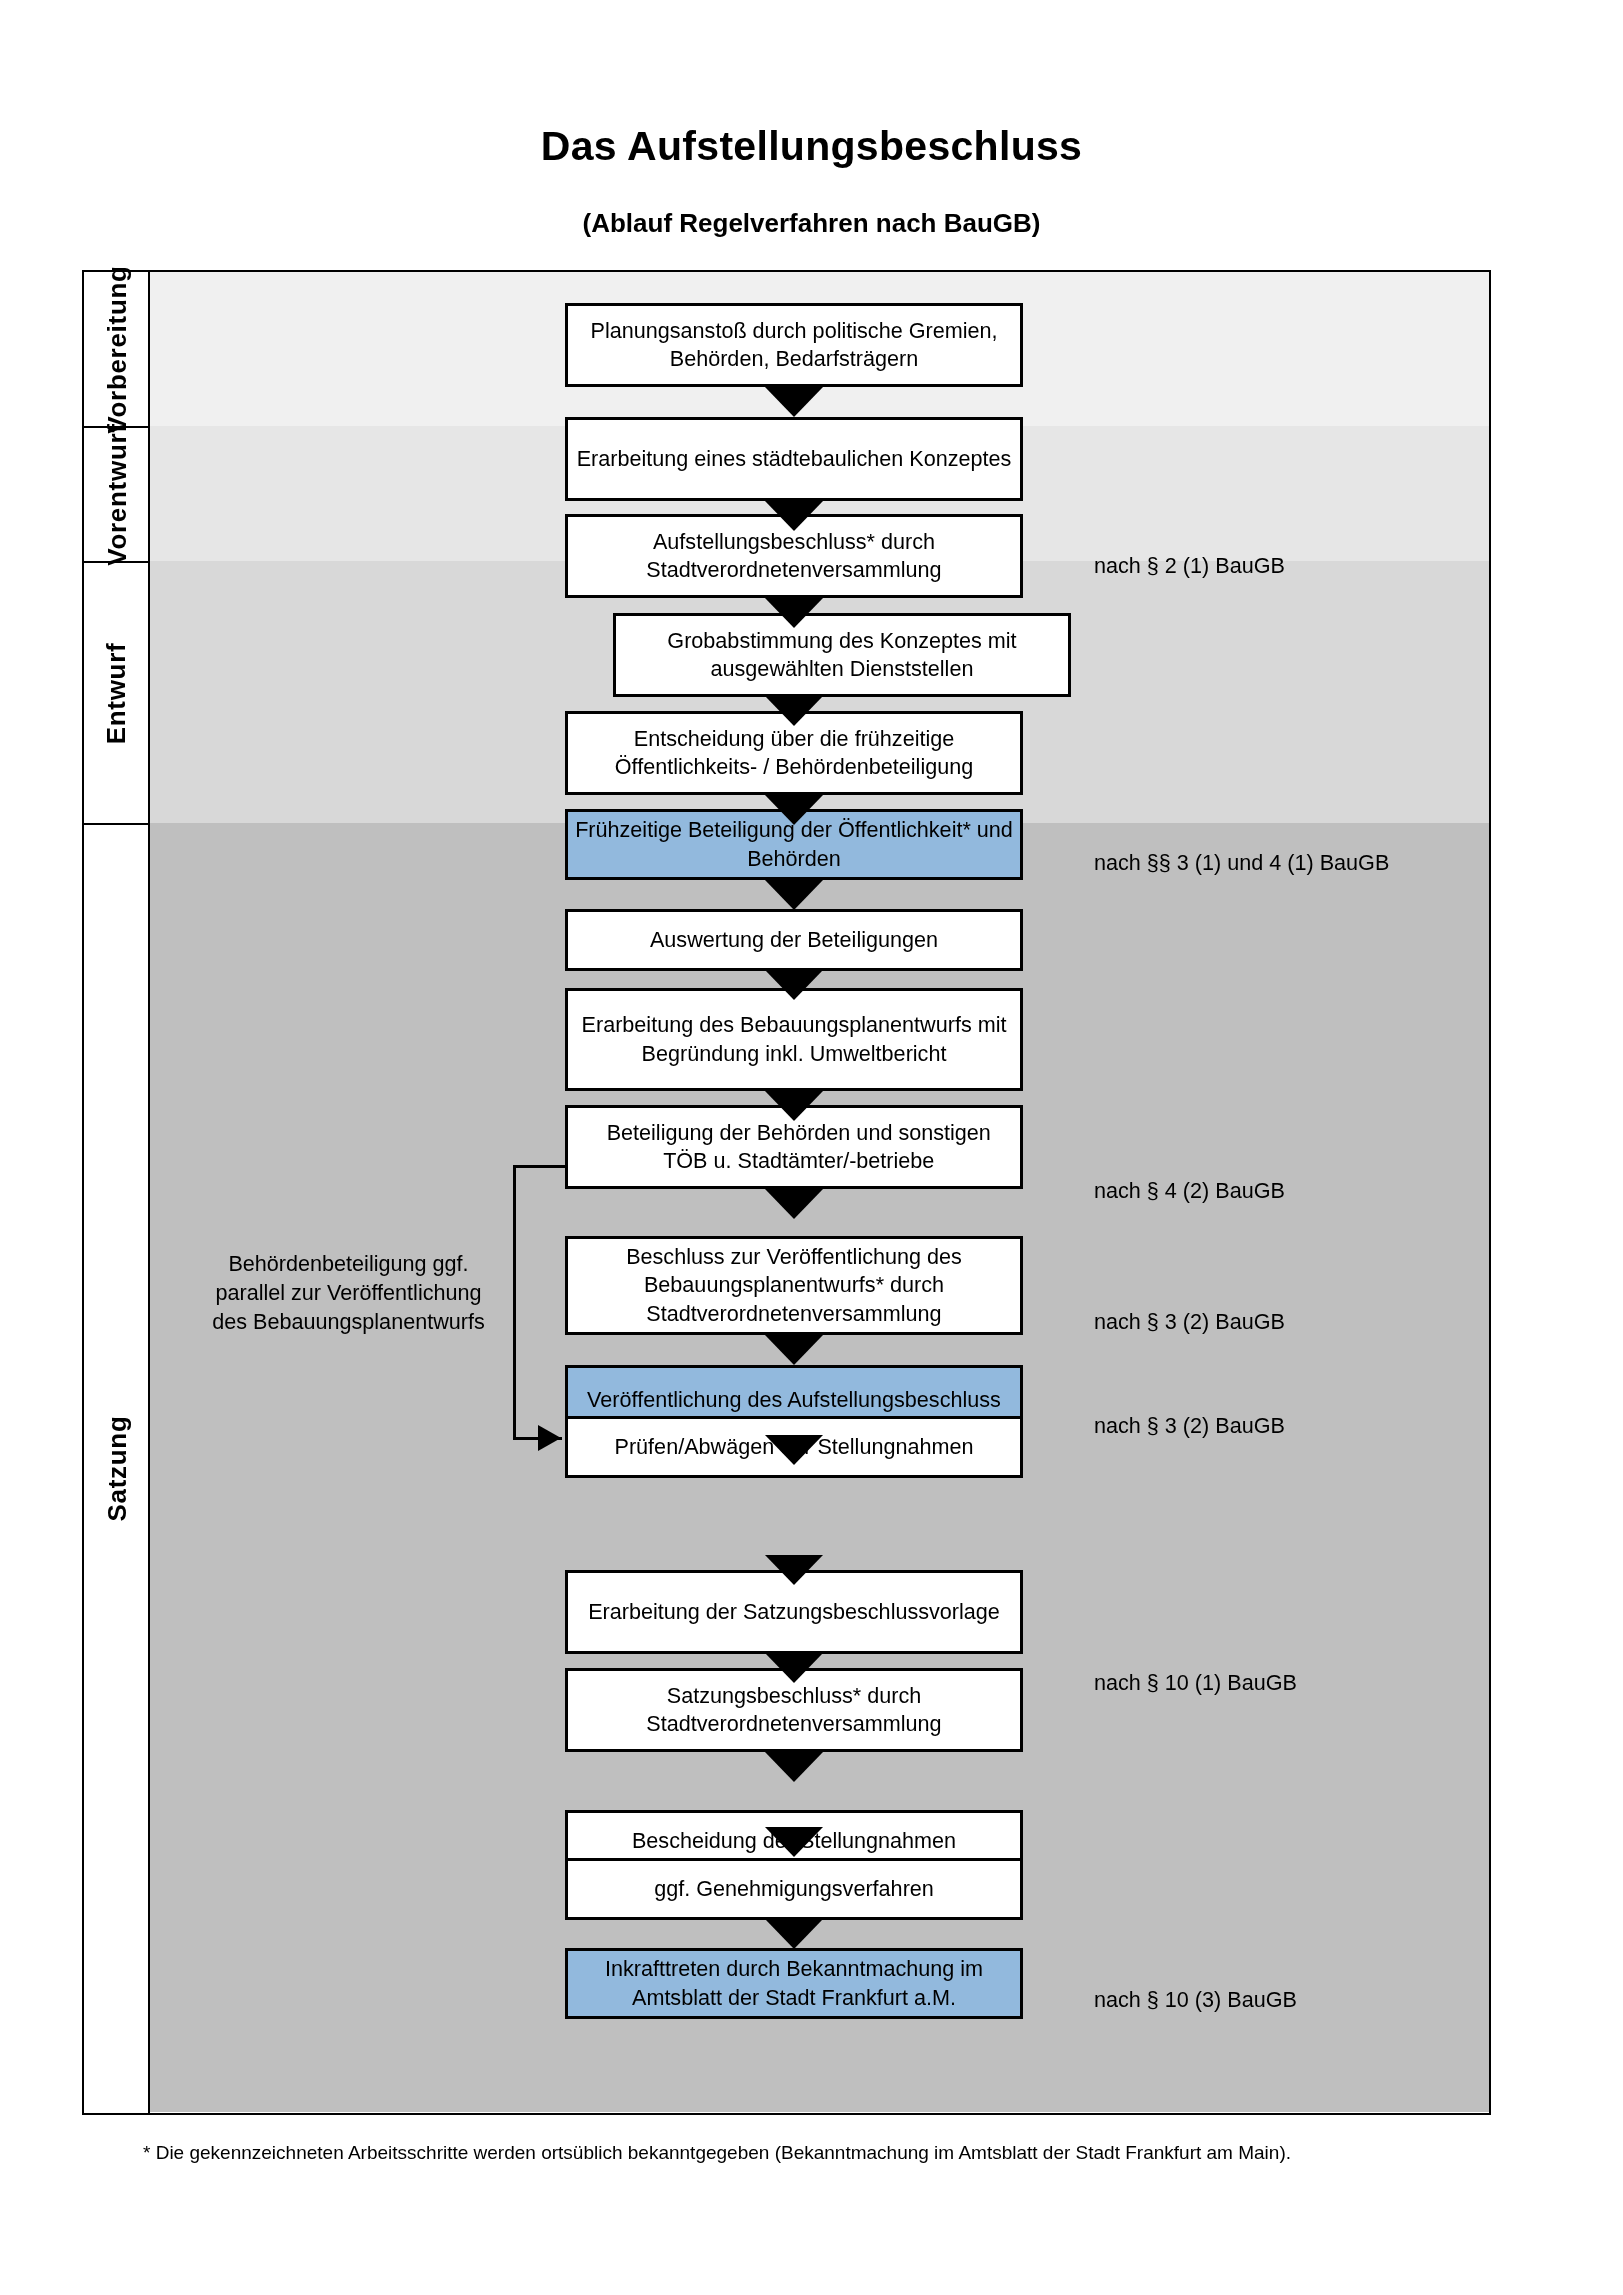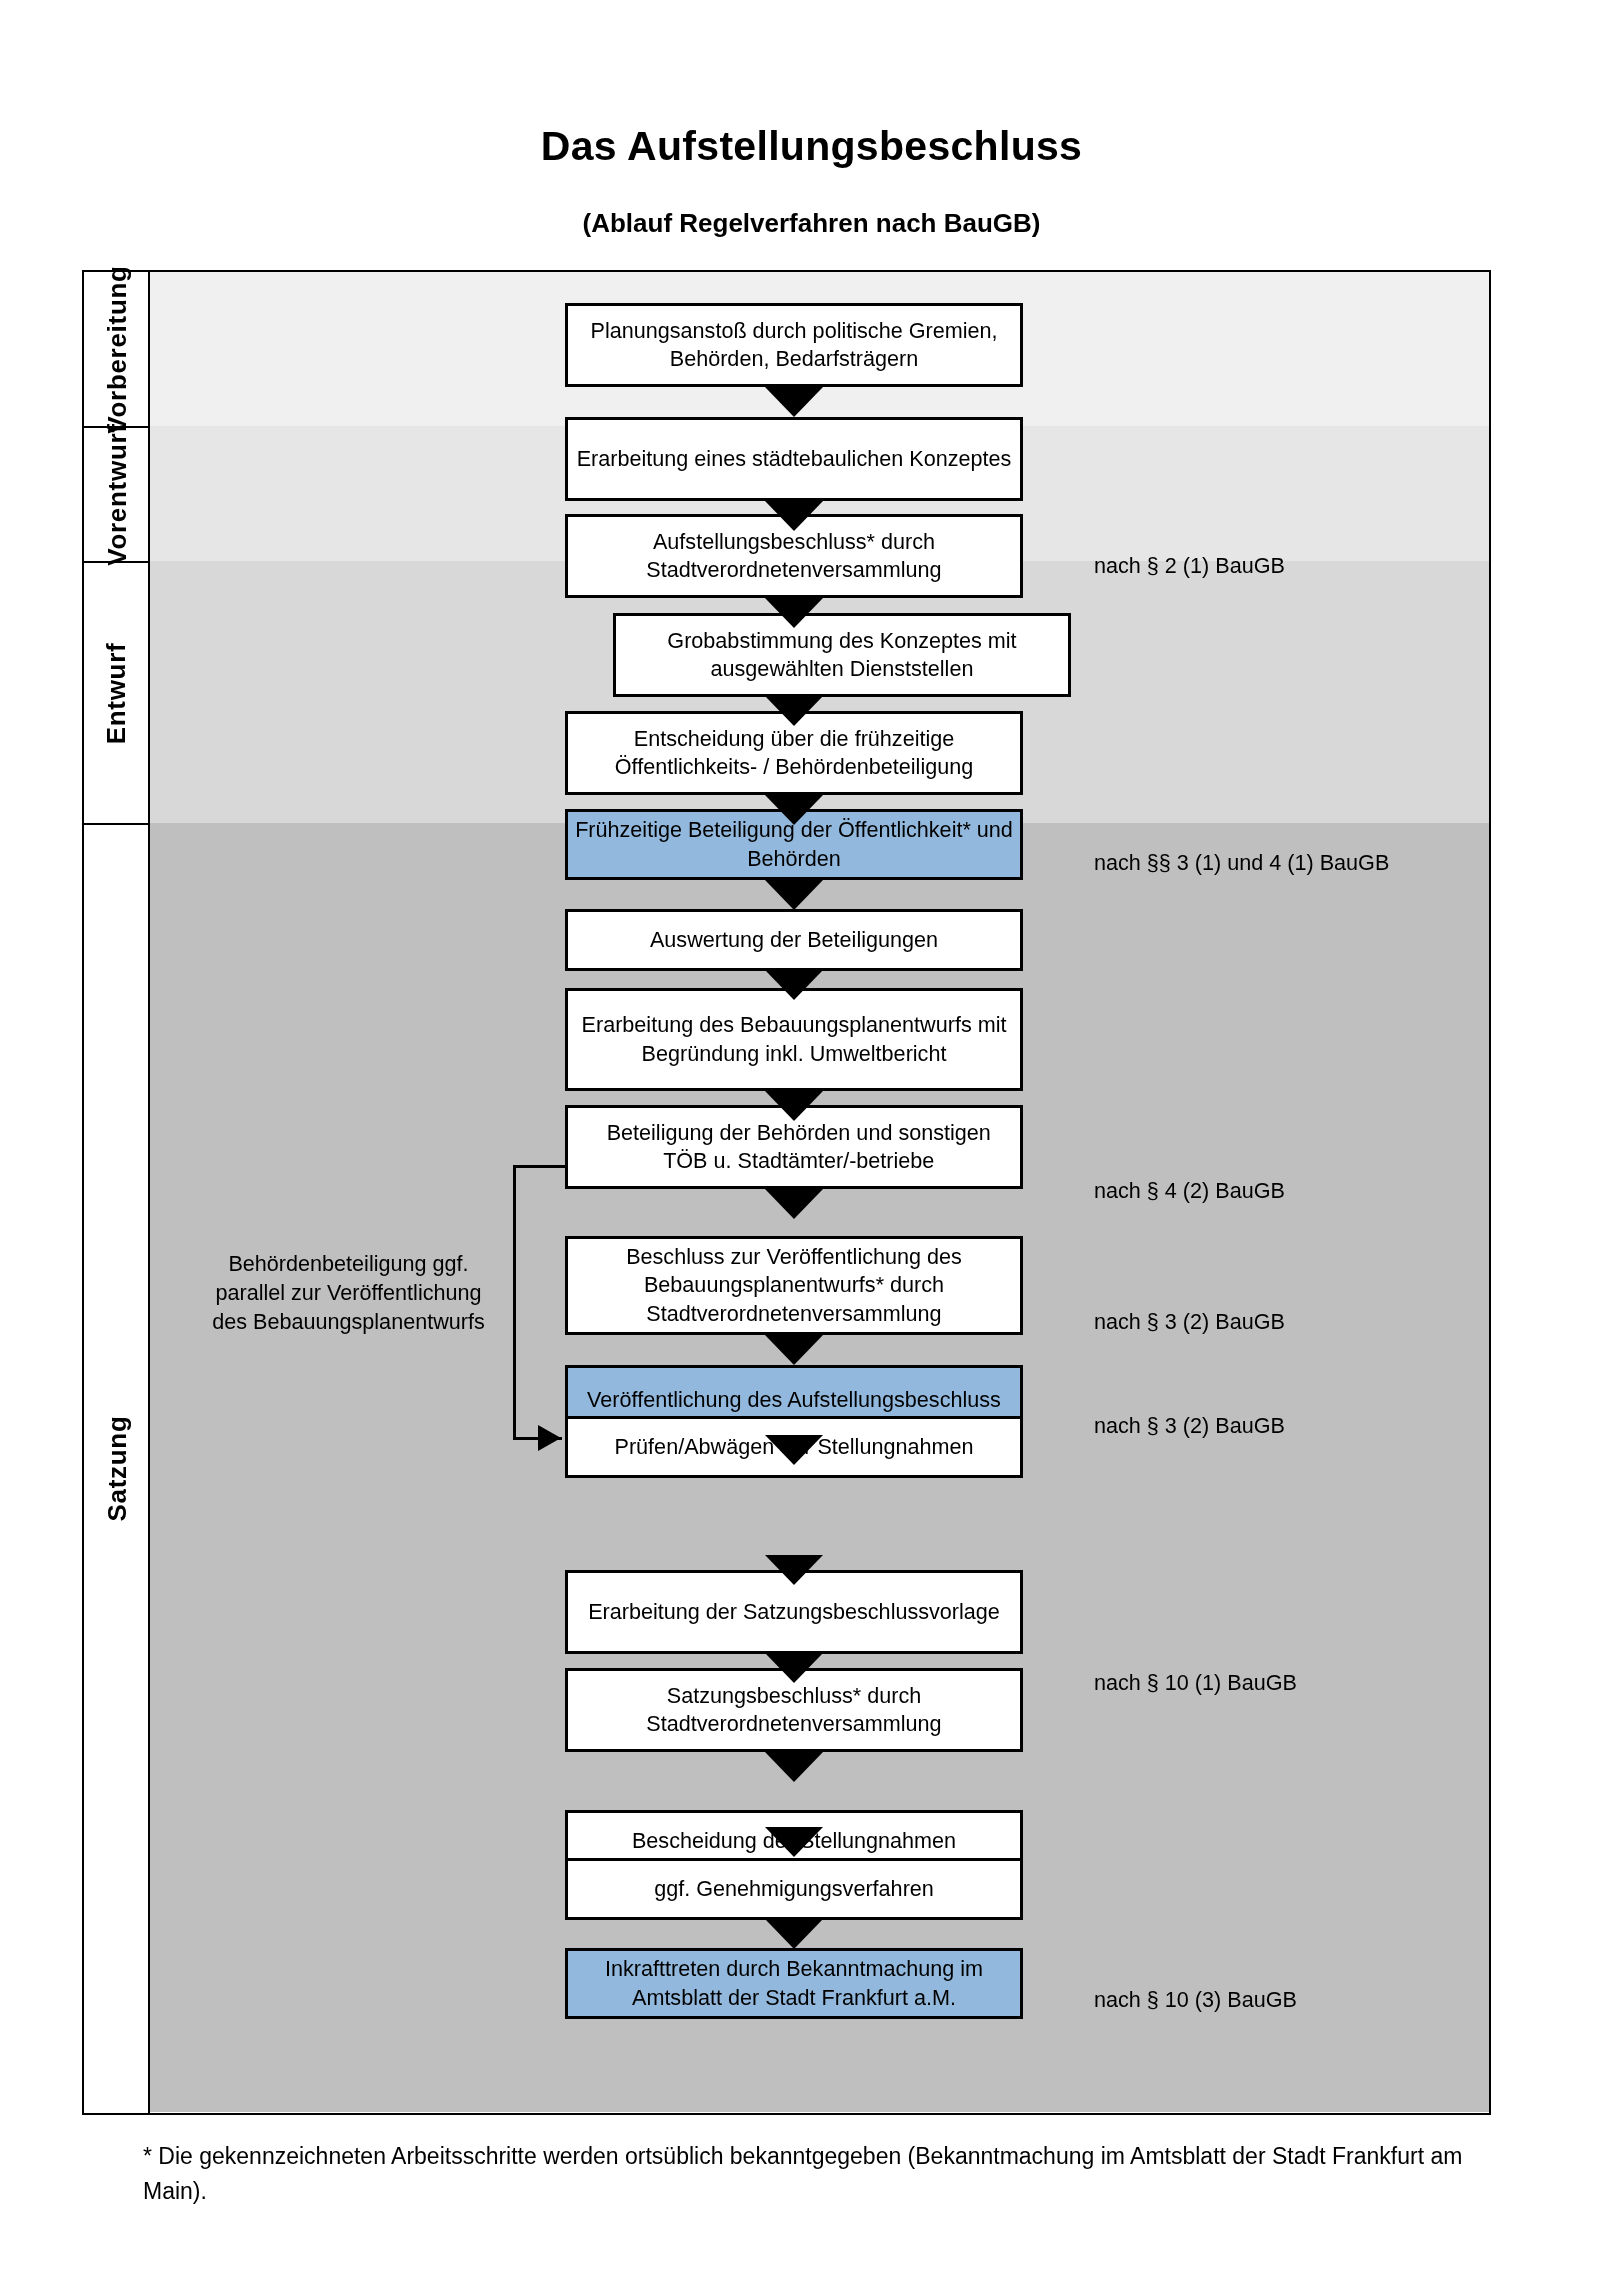--- a/index.html
+++ b/index.html
@@ -106,21 +106,21 @@
   .elbow-head{
     position:absolute;width:0;height:0;
     border-top:13.7px solid transparent;
     border-bottom:13.7px solid transparent;
     border-left:23.6px solid #000;
   }
 
   
   .footnote{
     position:absolute; left:143px; top:2139px; width:1355px;
-    font-size:23px; line-height:1.5;
+    font-size:19px; line-height:1.5;
   }
 </style>
 </head>
 <body>
 
 <div class="doc-title">Das Aufstellungsbeschluss</div>
 <div class="doc-subtitle">(Ablauf Regelverfahren nach BauGB)</div>
 
 <div class="frame">
 

